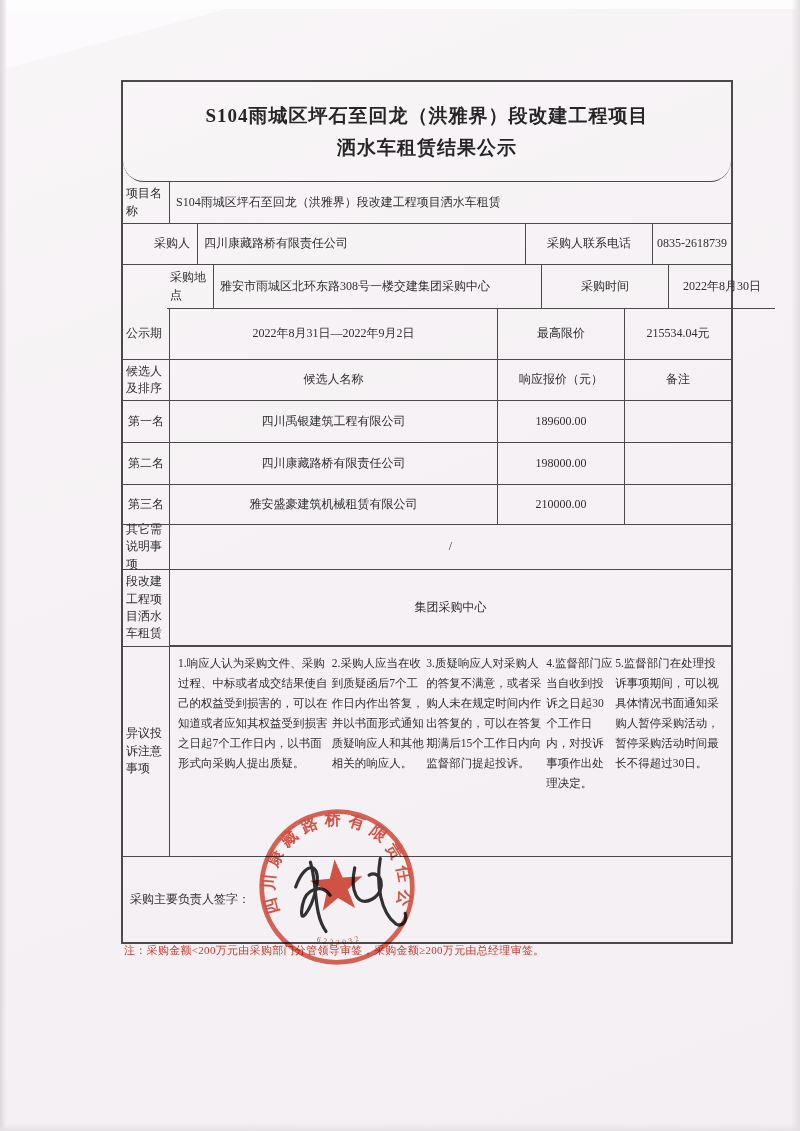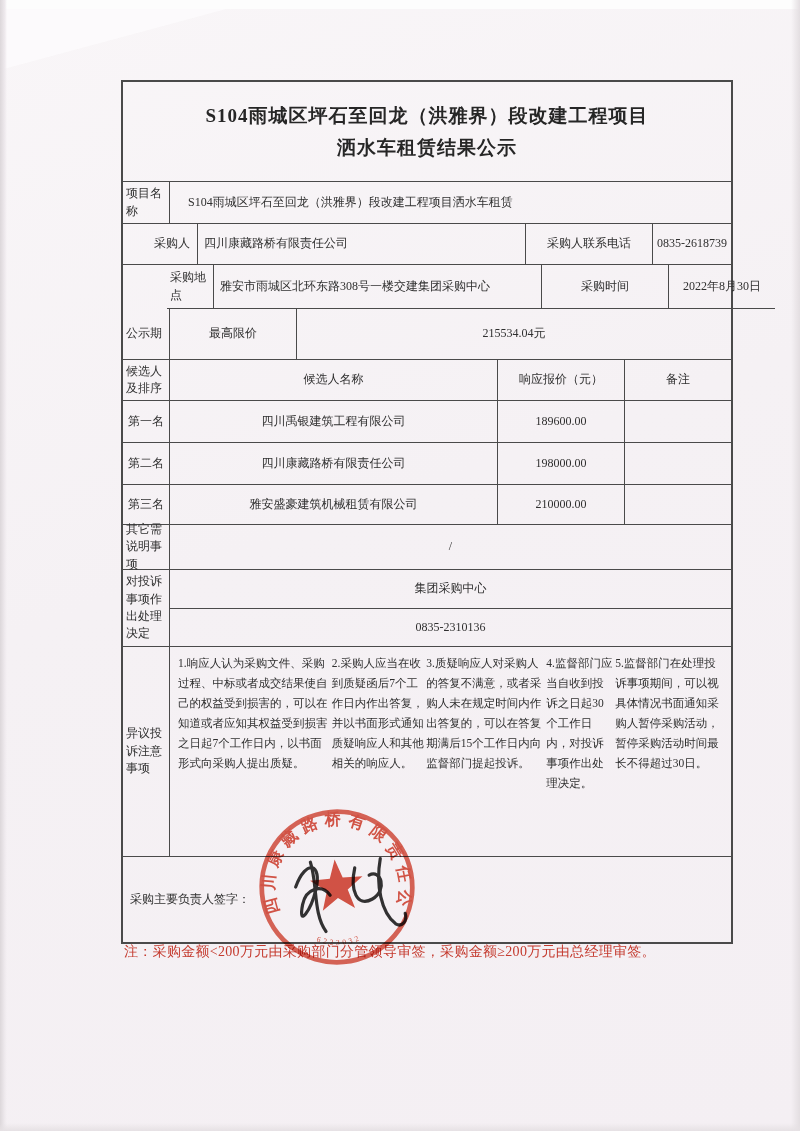--- a/index.html
+++ b/index.html
@@ -42,45 +42,45 @@
   .row:last-child{border-bottom:none;justify-content:center;}
   .cell{border-right:1px solid var(--border-col);display:flex;align-items:center;}
   .cell:last-child{border-right:none;}
   .cA{width:47px;padding:2px 3px;}
   .cB{width:328px;padding:2px 6px;}
   .cC{width:127px;justify-content:center;text-align:right;padding:2px 2px;}
   .cD{flex:1;justify-content:center;text-align:center;padding:2px 2px;}
   .center{justify-content:center;text-align:center;}
   .left{justify-content:flex-start;text-align:left;}
 
-  .r-title{height:100px;}
+  .r-title{height:100px;border-radius:21px;}
   .r-title .titlecell{width:100%;flex-direction:column;justify-content:center;
     font-size:19px;font-weight:bold;letter-spacing:1px;line-height:32px;color:#262626;text-align:center;}
-  .r-project{height:42px;gap:12px;}
+  .r-project{height:42px;}
   .r-purchaser{height:41px;padding-left:28px;}
   .r-location{height:44px;margin-left:44px;}
   .r-publicity{height:51px;}
   .r-header{height:41px;}
   .r-cand{height:42px;}
   .r-cand3{height:40px;}
   .r-other{height:45px;}
   .r-supervision{height:77px;}
-  .sup-right{flex:1;display:flex;flex-direction:column;}
+  .sup-right{flex:1;display:flex;}
   .sup-sub{flex:1;display:flex;align-items:center;justify-content:center;text-align:center;}
   .sup-sub:first-child{border-bottom:1px solid var(--border-col);}
   .r-objection{height:210px;}
   .objection-body{flex:1;padding:6px 8px;display:flex;flex-direction:row;justify-content:center;
     font-size:11.5px;line-height:20px;text-align:left;align-items:stretch;}
   .r-signature{height:85px;}
   .r-signature .sigcell{width:100%;padding-left:7px;}
 
   
   .footnote{
     position:absolute;left:124px;top:943px;width:620px;
-    color:var(--note-red);font-size:14px;letter-spacing:.3px;
+    color:var(--note-red);font-size:11px;letter-spacing:.3px;
   }
 
   
   .seal-wrap{
     position:absolute;left:252px;top:806px;width:170px;height:162px;
     mix-blend-mode:multiply;opacity:.88;transform:rotate(-5deg);
     pointer-events:none;
   }
   .sig-wrap{
     position:absolute;left:278px;top:842px;width:150px;height:100px;
@@ -122,20 +122,21 @@
 
   <div class="row r-location">
     <div class="cell cA">采购地点</div>
     <div class="cell cB left">雅安市雨城区北环东路308号一楼交建集团采购中心</div>
     <div class="cell cC">采购时间</div>
     <div class="cell cD">2022年8月30日</div>
   </div>
 
   <div class="row r-publicity">
     <div class="cell cA">公示期</div>
+    <div class="cell cB center">2022年8月31日—2022年9月2日</div>
     <div class="cell cC">最高限价</div>
     <div class="cell cD">215534.04元</div>
   </div>
 
   <div class="row r-header">
     <div class="cell cA">候选人及排序</div>
     <div class="cell cB center">候选人名称</div>
     <div class="cell cC">响应报价（元）</div>
     <div class="cell cD">备注</div>
   </div>
@@ -160,24 +161,23 @@
     <div class="cell cC">210000.00</div>
     <div class="cell cD"></div>
   </div>
 
   <div class="row r-other">
     <div class="cell cA">其它需说明事项</div>
     <div class="cell center" style="flex:1;">/</div>
   </div>
 
   <div class="row r-supervision">
-    <div class="cell cA">对投诉事项作出处理决定</div>
+    <div class="cell cA">段改建工程项目洒水车租赁</div>
     <div class="sup-right">
       <div class="sup-sub">集团采购中心</div>
-      <div class="sup-sub">0835-2310136</div>
     </div>
   </div>
 
   <div class="row r-objection">
     <div class="cell cA">异议投诉注意事项</div>
     <div class="objection-body">
       <div>1.响应人认为采购文件、采购过程、中标或者成交结果使自己的权益受到损害的，可以在知道或者应知其权益受到损害之日起7个工作日内，以书面形式向采购人提出质疑。</div>
       <div>2.采购人应当在收到质疑函后7个工作日内作出答复，并以书面形式通知质疑响应人和其他相关的响应人。</div>
       <div>3.质疑响应人对采购人的答复不满意，或者采购人未在规定时间内作出答复的，可以在答复期满后15个工作日内向监督部门提起投诉。</div>
       <div>4.监督部门应当自收到投诉之日起30个工作日内，对投诉事项作出处理决定。</div>

